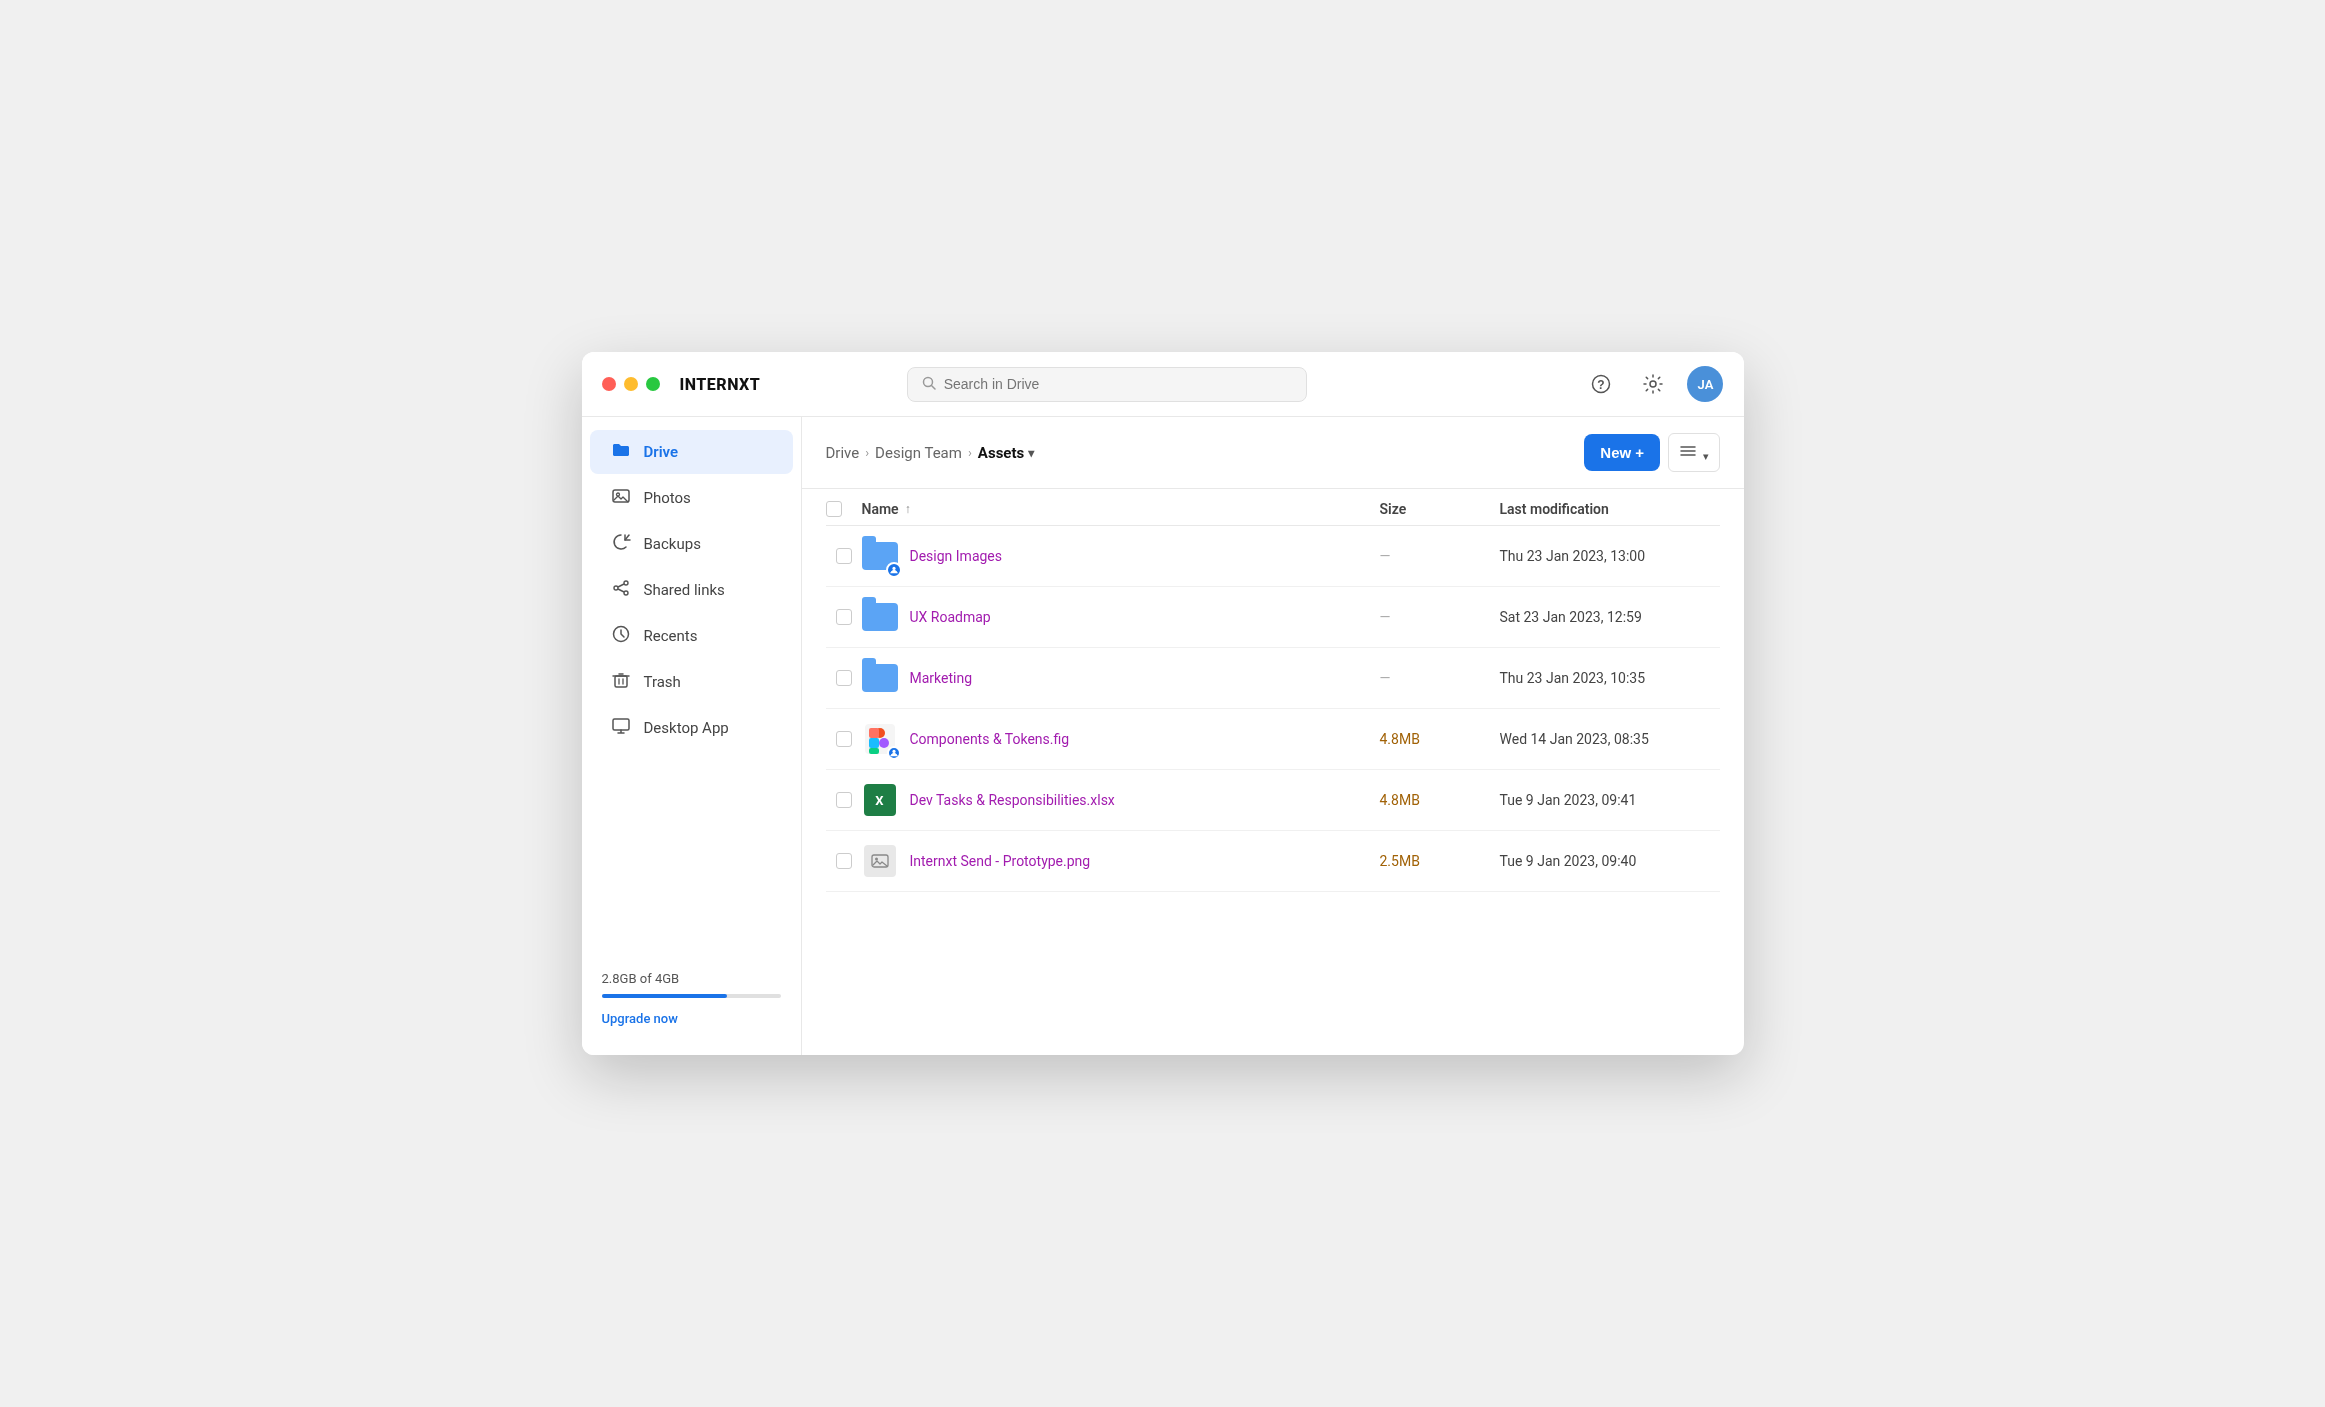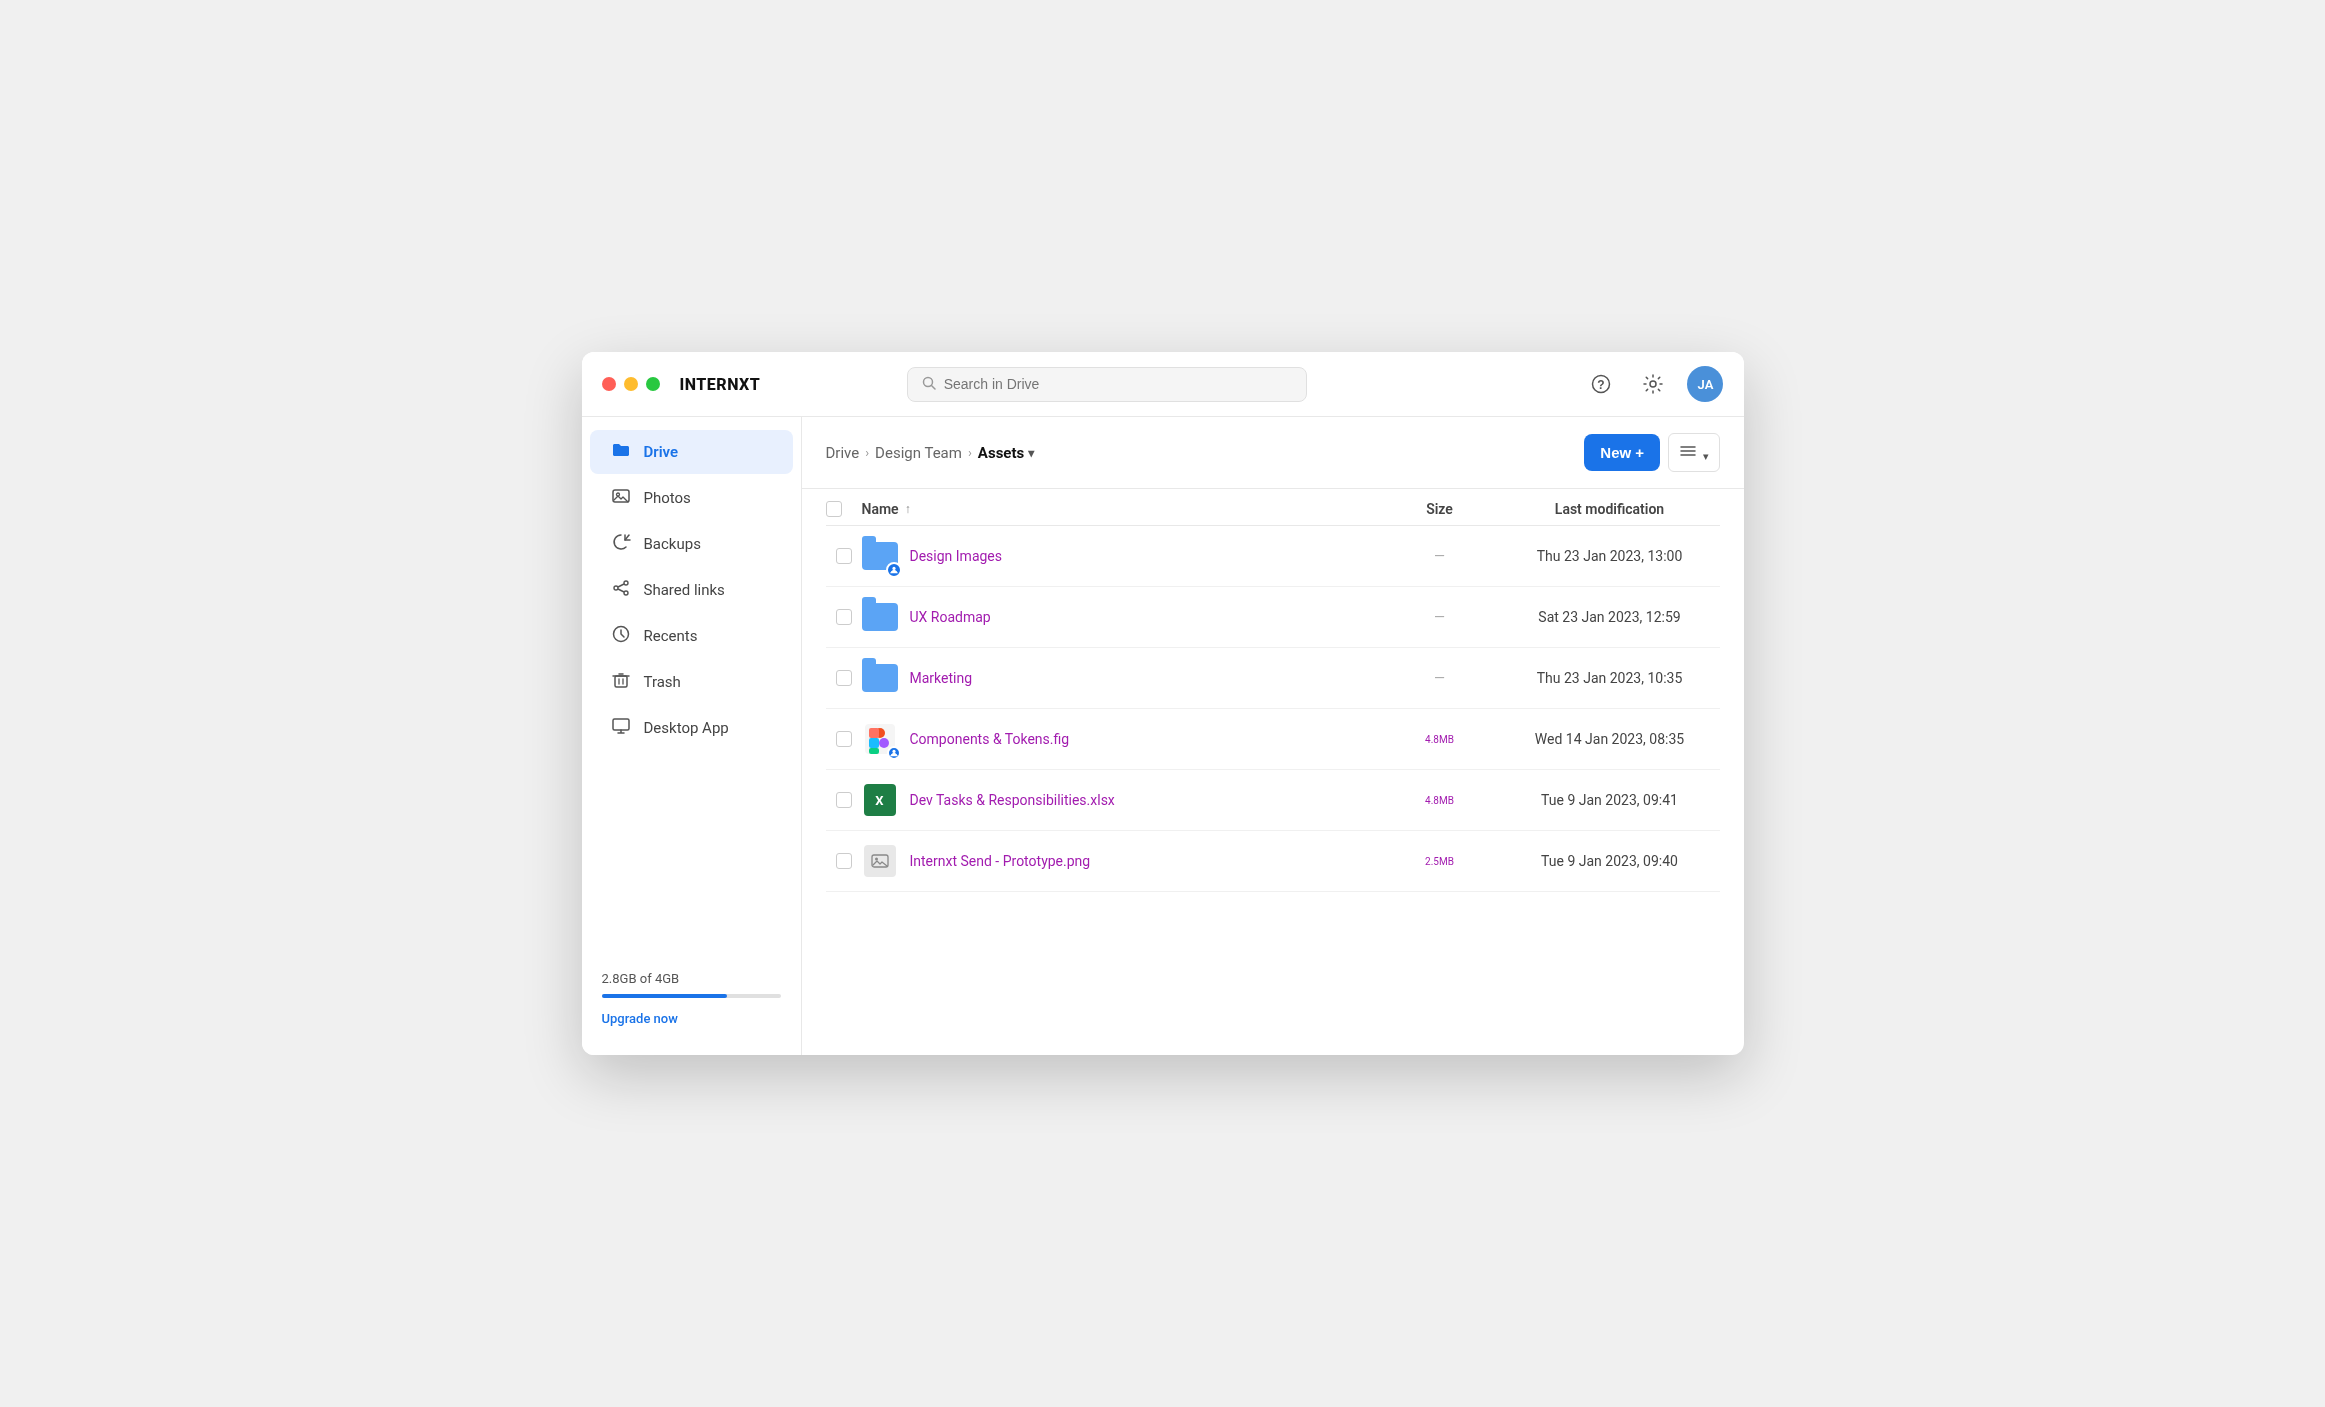--- a/index.html
+++ b/index.html
@@ -227,21 +227,20 @@
     .header-right {
       display: flex;
       align-items: center;
       gap: 8px;
     }
     
     .file-table {
       flex: 1;
       overflow-y: auto;
       padding: 0 24px;
-      text-align: center;
     }
     .table-header {
       display: grid;
       grid-template-columns: 36px 1fr 120px 220px;
       align-items: center;
       padding: 12px 0 8px;
       border-bottom: 1px solid #e8e8e8;
       font-size: 14px;
       font-weight: 600;
       color: #444;
@@ -318,21 +317,21 @@
       align-items: center;
       justify-content: center;
       font-size: 9px;
       color: #fff;
       border: 2px solid #fff;
     }
     .file-name-text {
       font-size: 14px;
       color: #a21caf;
     }
-    .file-size { color: #a21caf; font-size: 10px; }
+    .file-size { color: #a16207; font-size: 14px; }
     .file-dash { color: #aaa; }
     .file-date { color: #444; font-size: 14px; }
     .fig-badge {
       position: absolute;
       bottom: -3px;
       right: -3px;
       width: 14px;
       height: 14px;
       background: #1a73e8;
       border-radius: 50%;

